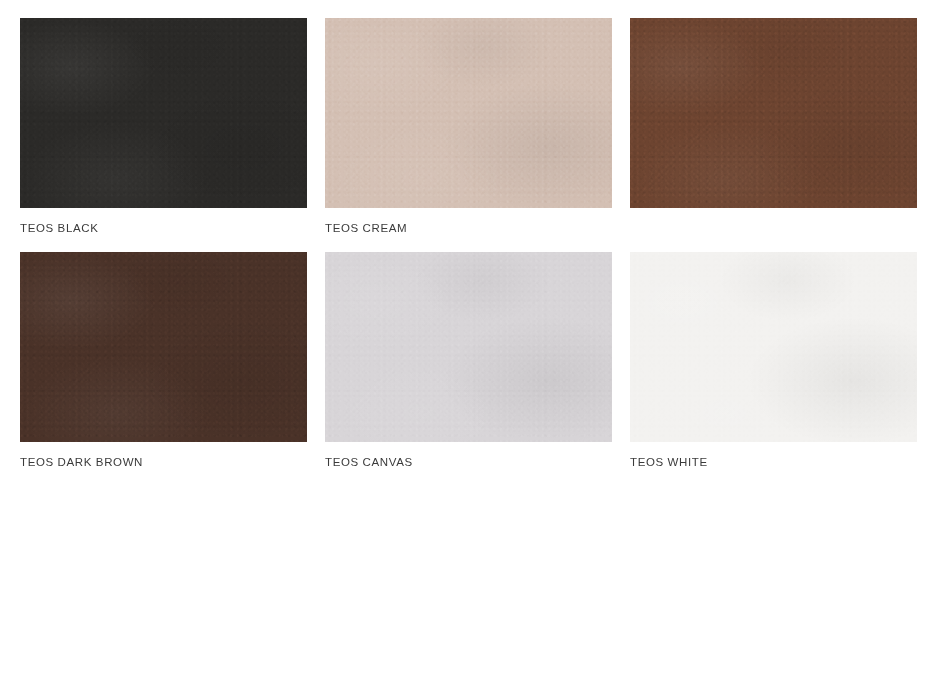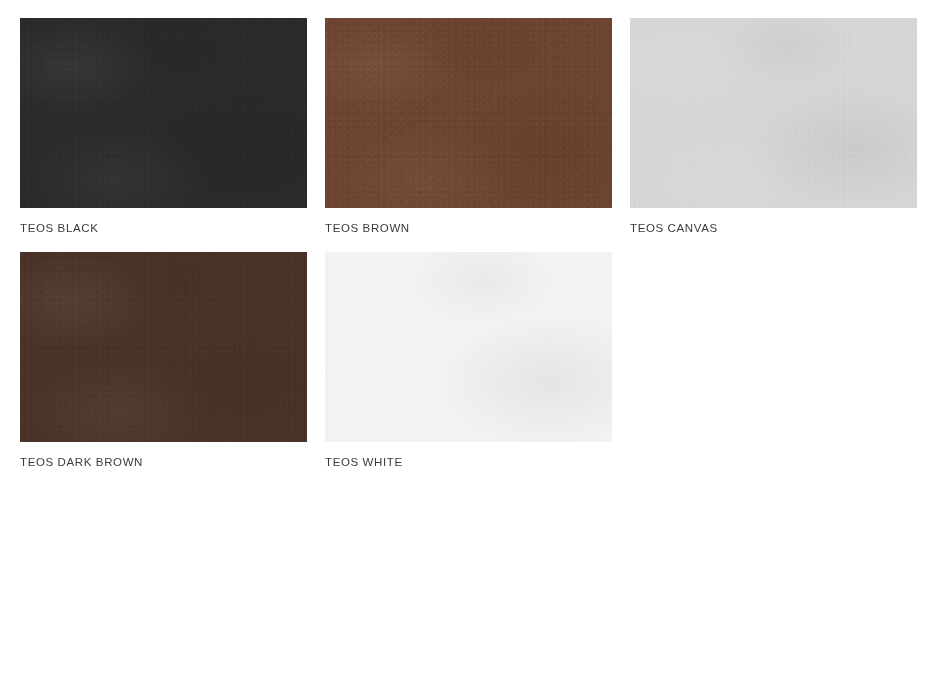--- a/index.html
+++ b/index.html
@@ -93,39 +93,45 @@
 
 <div id="swatch-grid">
     <div class="swatch-card">
       <div class="swatch-tile" style="background-color: rgb(43, 42, 40);">
         <div class="mottle"></div>
         <div class="grain"></div>
       </div>
       <div class="swatch-label">TEOS BLACK</div>
     </div>
     <div class="swatch-card">
+      <div class="swatch-tile" style="background-color: rgb(212, 192, 180);">
+        <div class="mottle"></div>
+        <div class="grain"></div>
+      </div>
+      <div class="swatch-label">TEOS CREAM</div>
+    </div>
+    <div class="swatch-card">
       <div class="swatch-tile" style="background-color: rgb(109, 68, 48);">
         <div class="mottle"></div>
         <div class="grain"></div>
       </div>
-      <div class="swatch-label">TEOS BROWN</div>
+    </div>
+    <div class="swatch-card">
+      <div class="swatch-tile" style="background-color: rgb(74, 50, 40);">
+        <div class="mottle"></div>
+        <div class="grain"></div>
+      </div>
+      <div class="swatch-label">TEOS DARK BROWN</div>
     </div>
     <div class="swatch-card">
       <div class="swatch-tile" style="background-color: rgb(216, 213, 216);">
         <div class="mottle"></div>
         <div class="grain"></div>
       </div>
       <div class="swatch-label">TEOS CANVAS</div>
-    </div>
-    <div class="swatch-card">
-      <div class="swatch-tile" style="background-color: rgb(74, 50, 40);">
-        <div class="mottle"></div>
-        <div class="grain"></div>
-      </div>
-      <div class="swatch-label">TEOS DARK BROWN</div>
     </div>
     <div class="swatch-card">
       <div class="swatch-tile" style="background-color: rgb(243, 242, 240);">
         <div class="mottle"></div>
         <div class="grain"></div>
       </div>
       <div class="swatch-label">TEOS WHITE</div>
     </div>
   </div>
 

